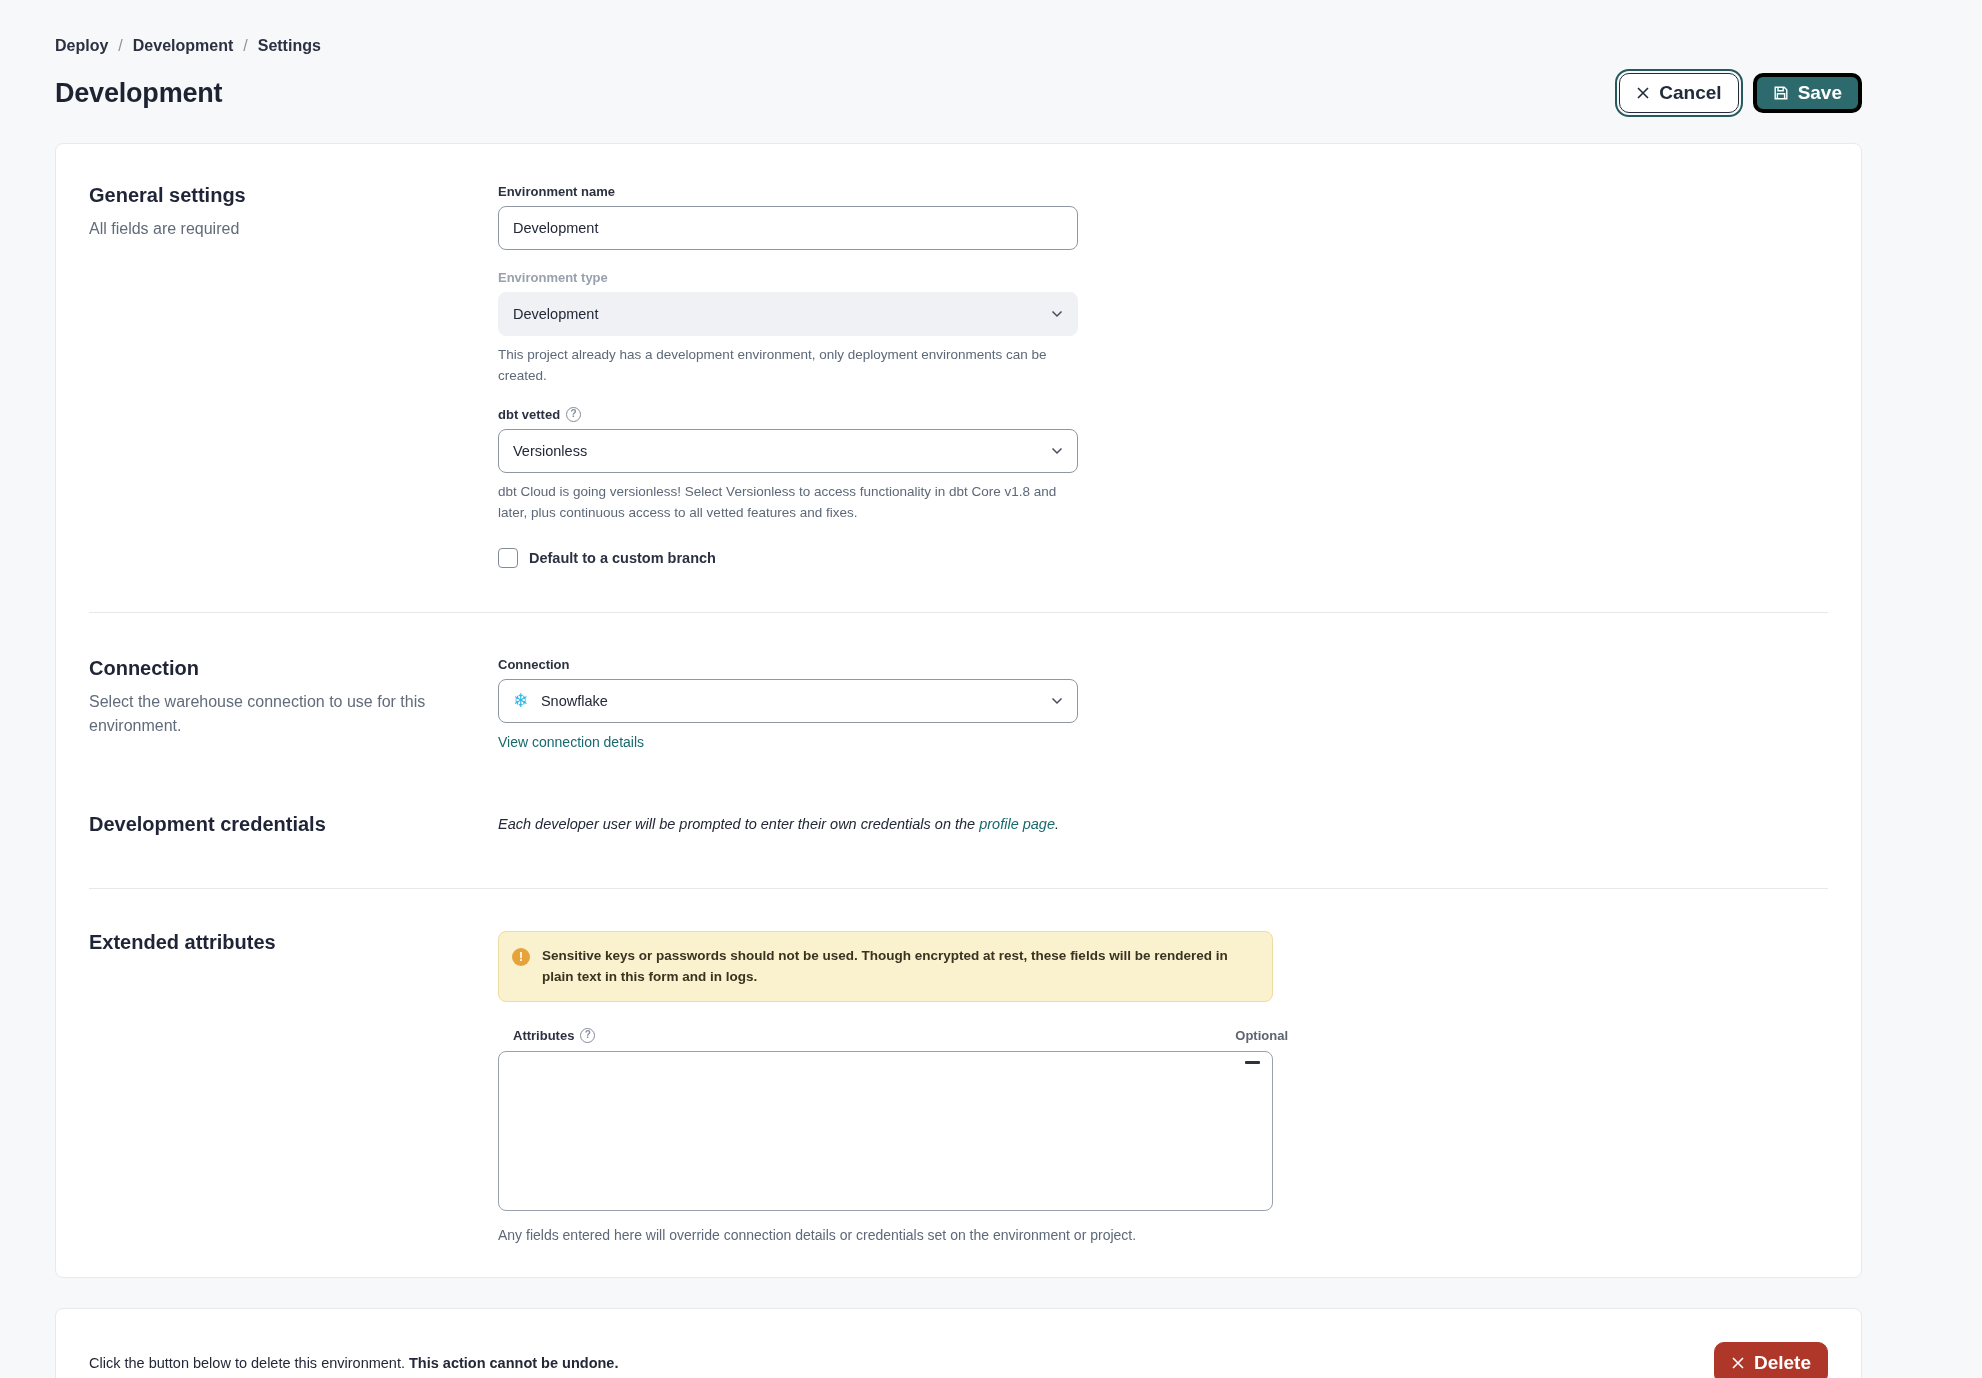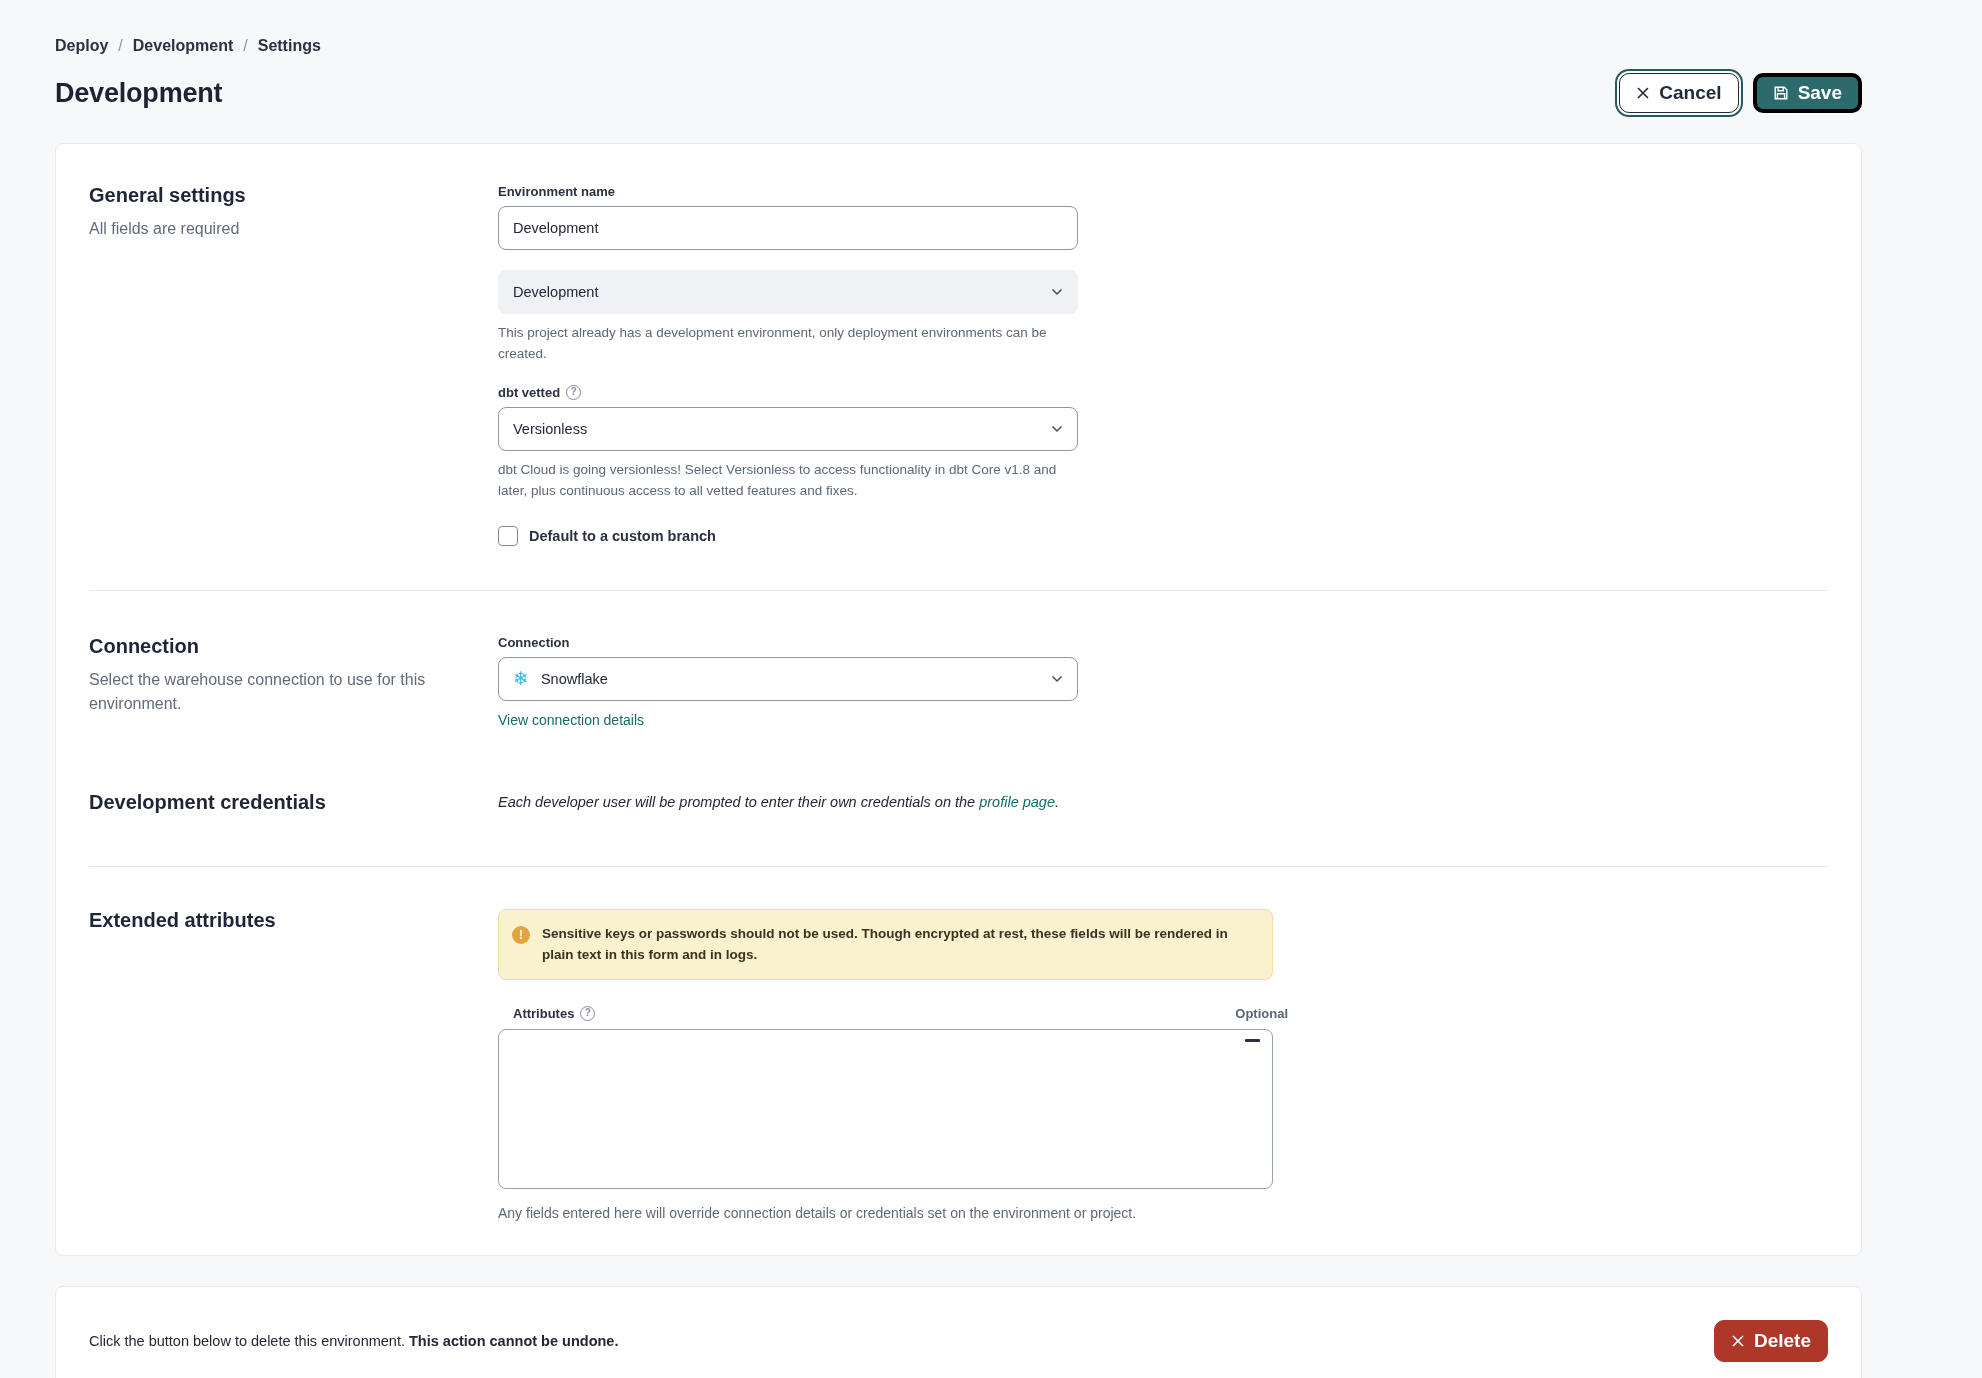--- a/index.html
+++ b/index.html
@@ -134,20 +134,21 @@
       <div class="section-left">
         <h2>General settings</h2>
         <div class="muted">All fields are required</div>
       </div>
       <div class="section-right">
         <div class="field-label">Environment name</div>
         <input class="control" type="text" value="Development" style="">
 
         <div class="field-gap"></div>
 
+        <div class="field-label disabled">Environment type</div>
         <div class="control select disabled">
           <span>Development</span>
           <span>
             <svg width="12" height="8" viewBox="0 0 12 8">
                 <path d="M1.5 1.5 L6 6 L10.5 1.5" fill="none" stroke="#454e5e" stroke-width="1.5"></path>
               </svg>
           </span>
         </div>
         <div class="help-text">This project already has a development environment, only deployment environments can be created.</div>
 

